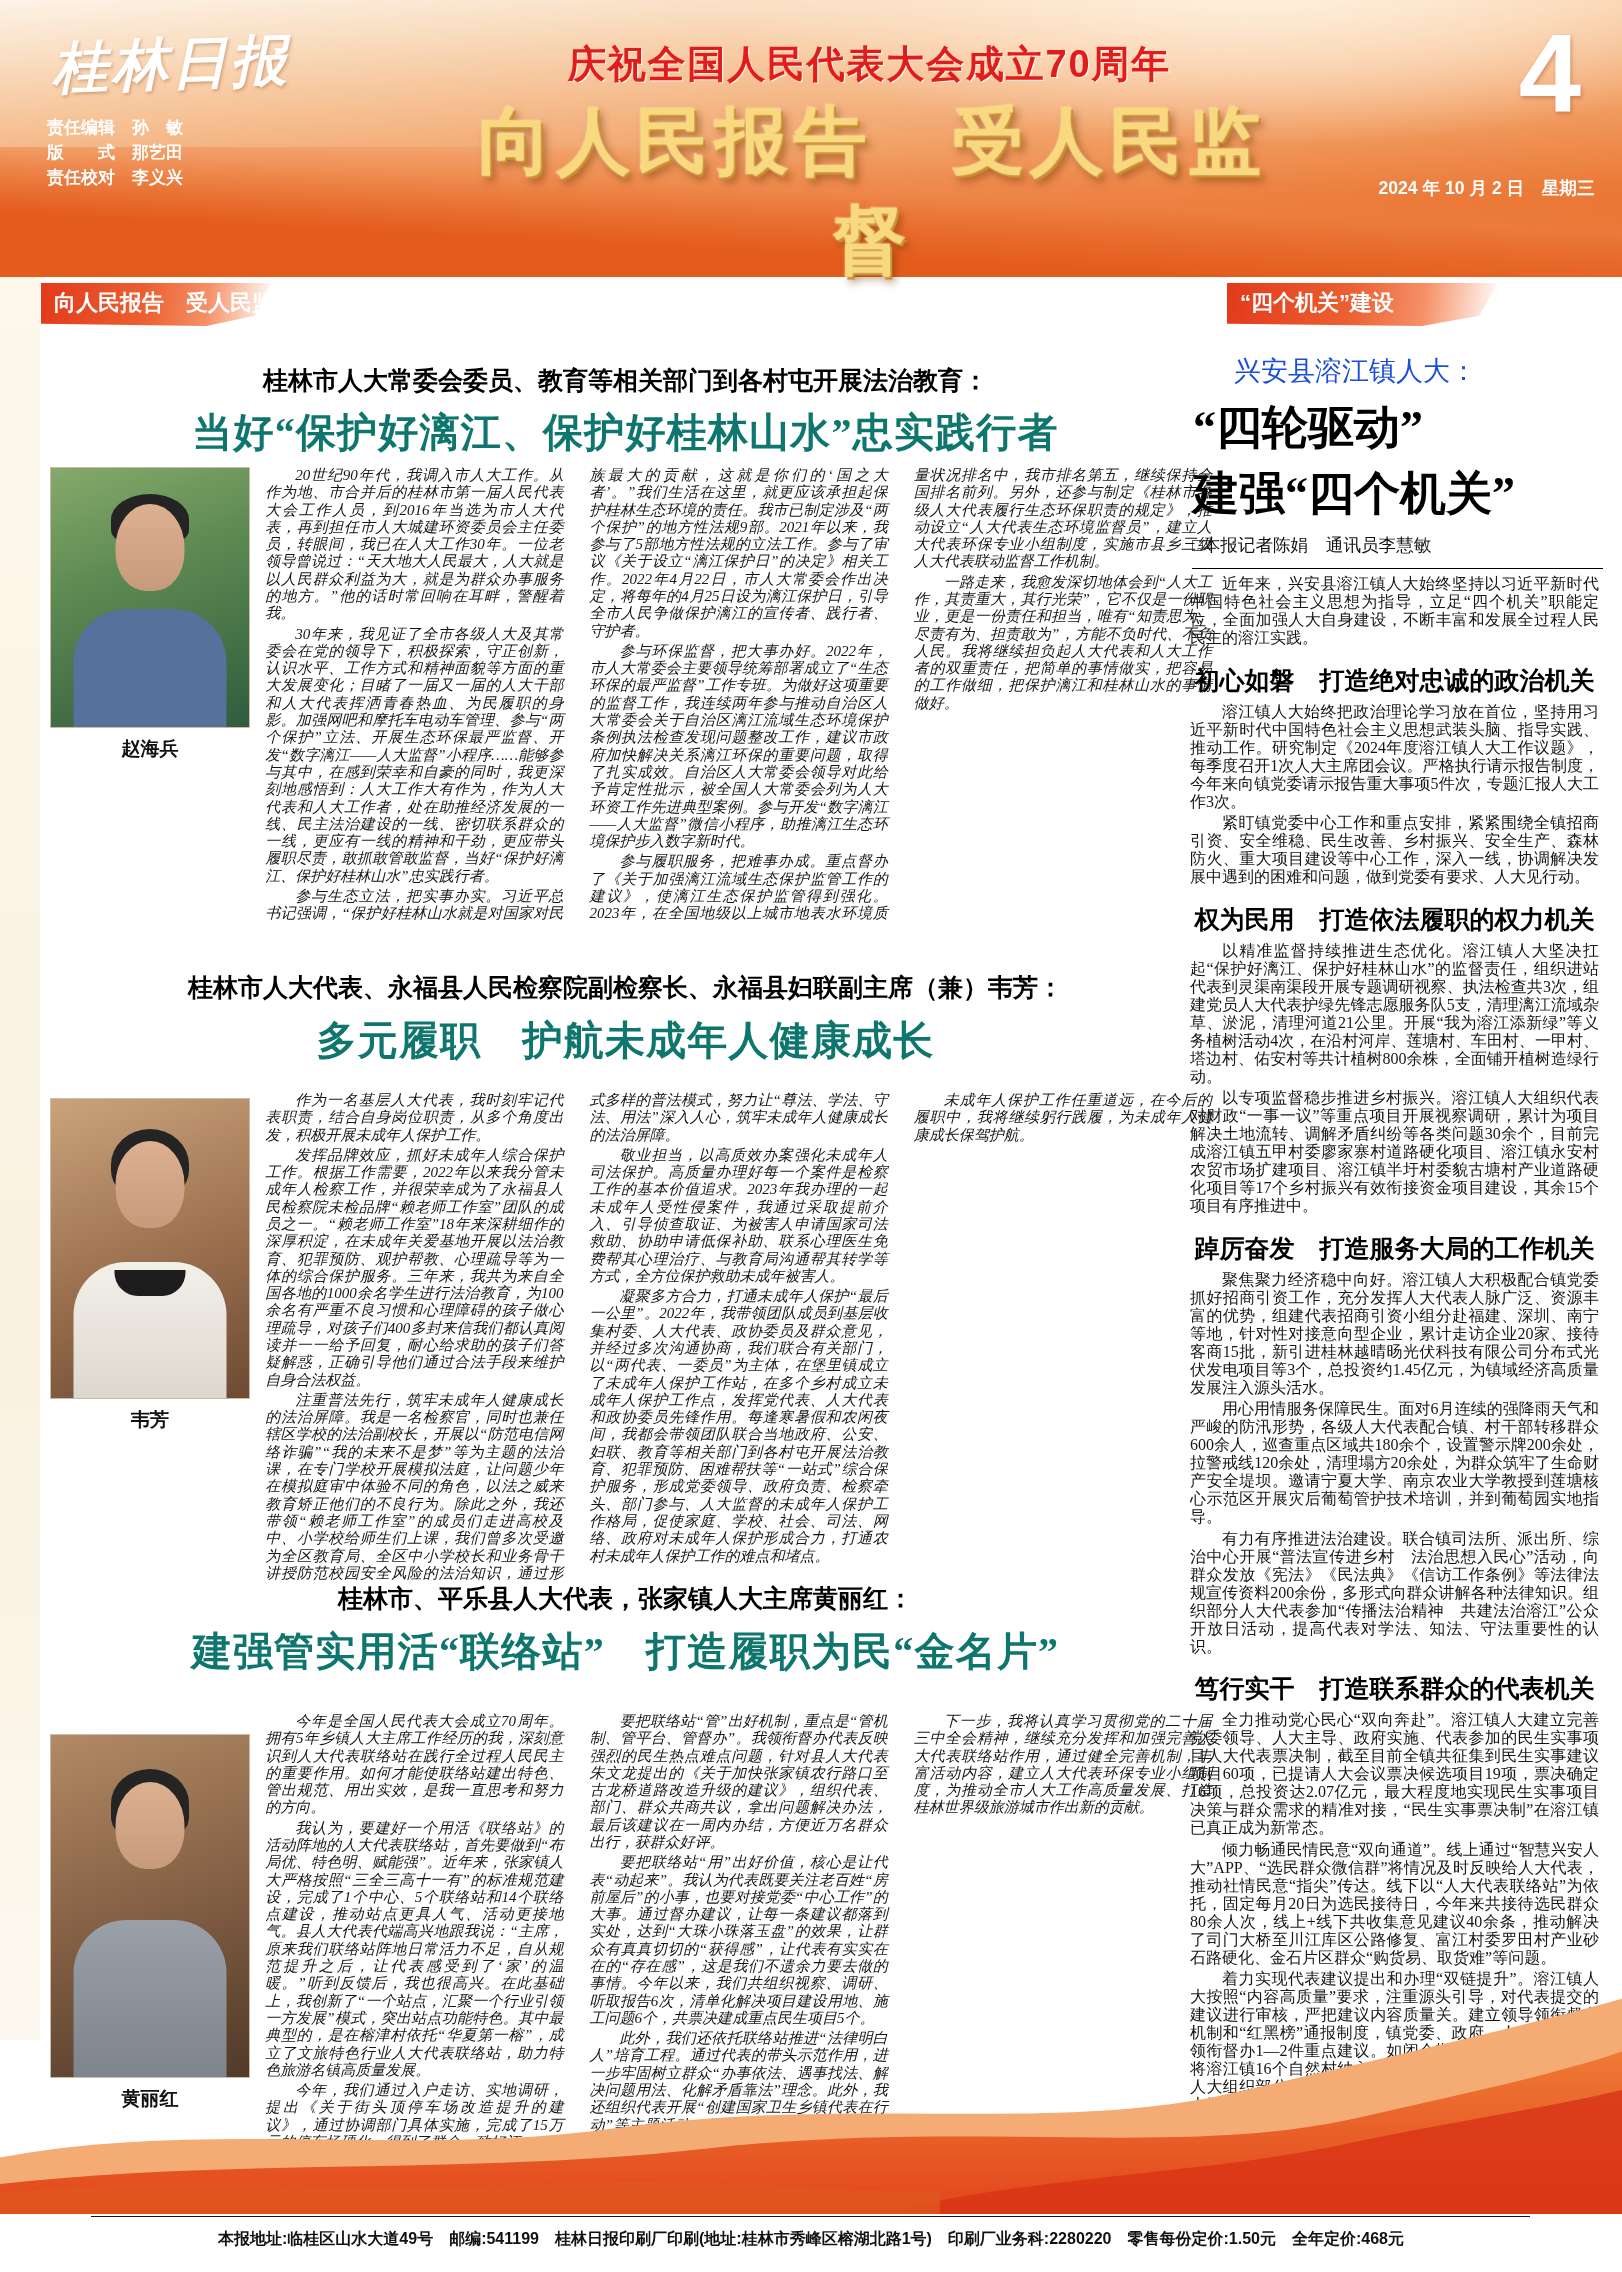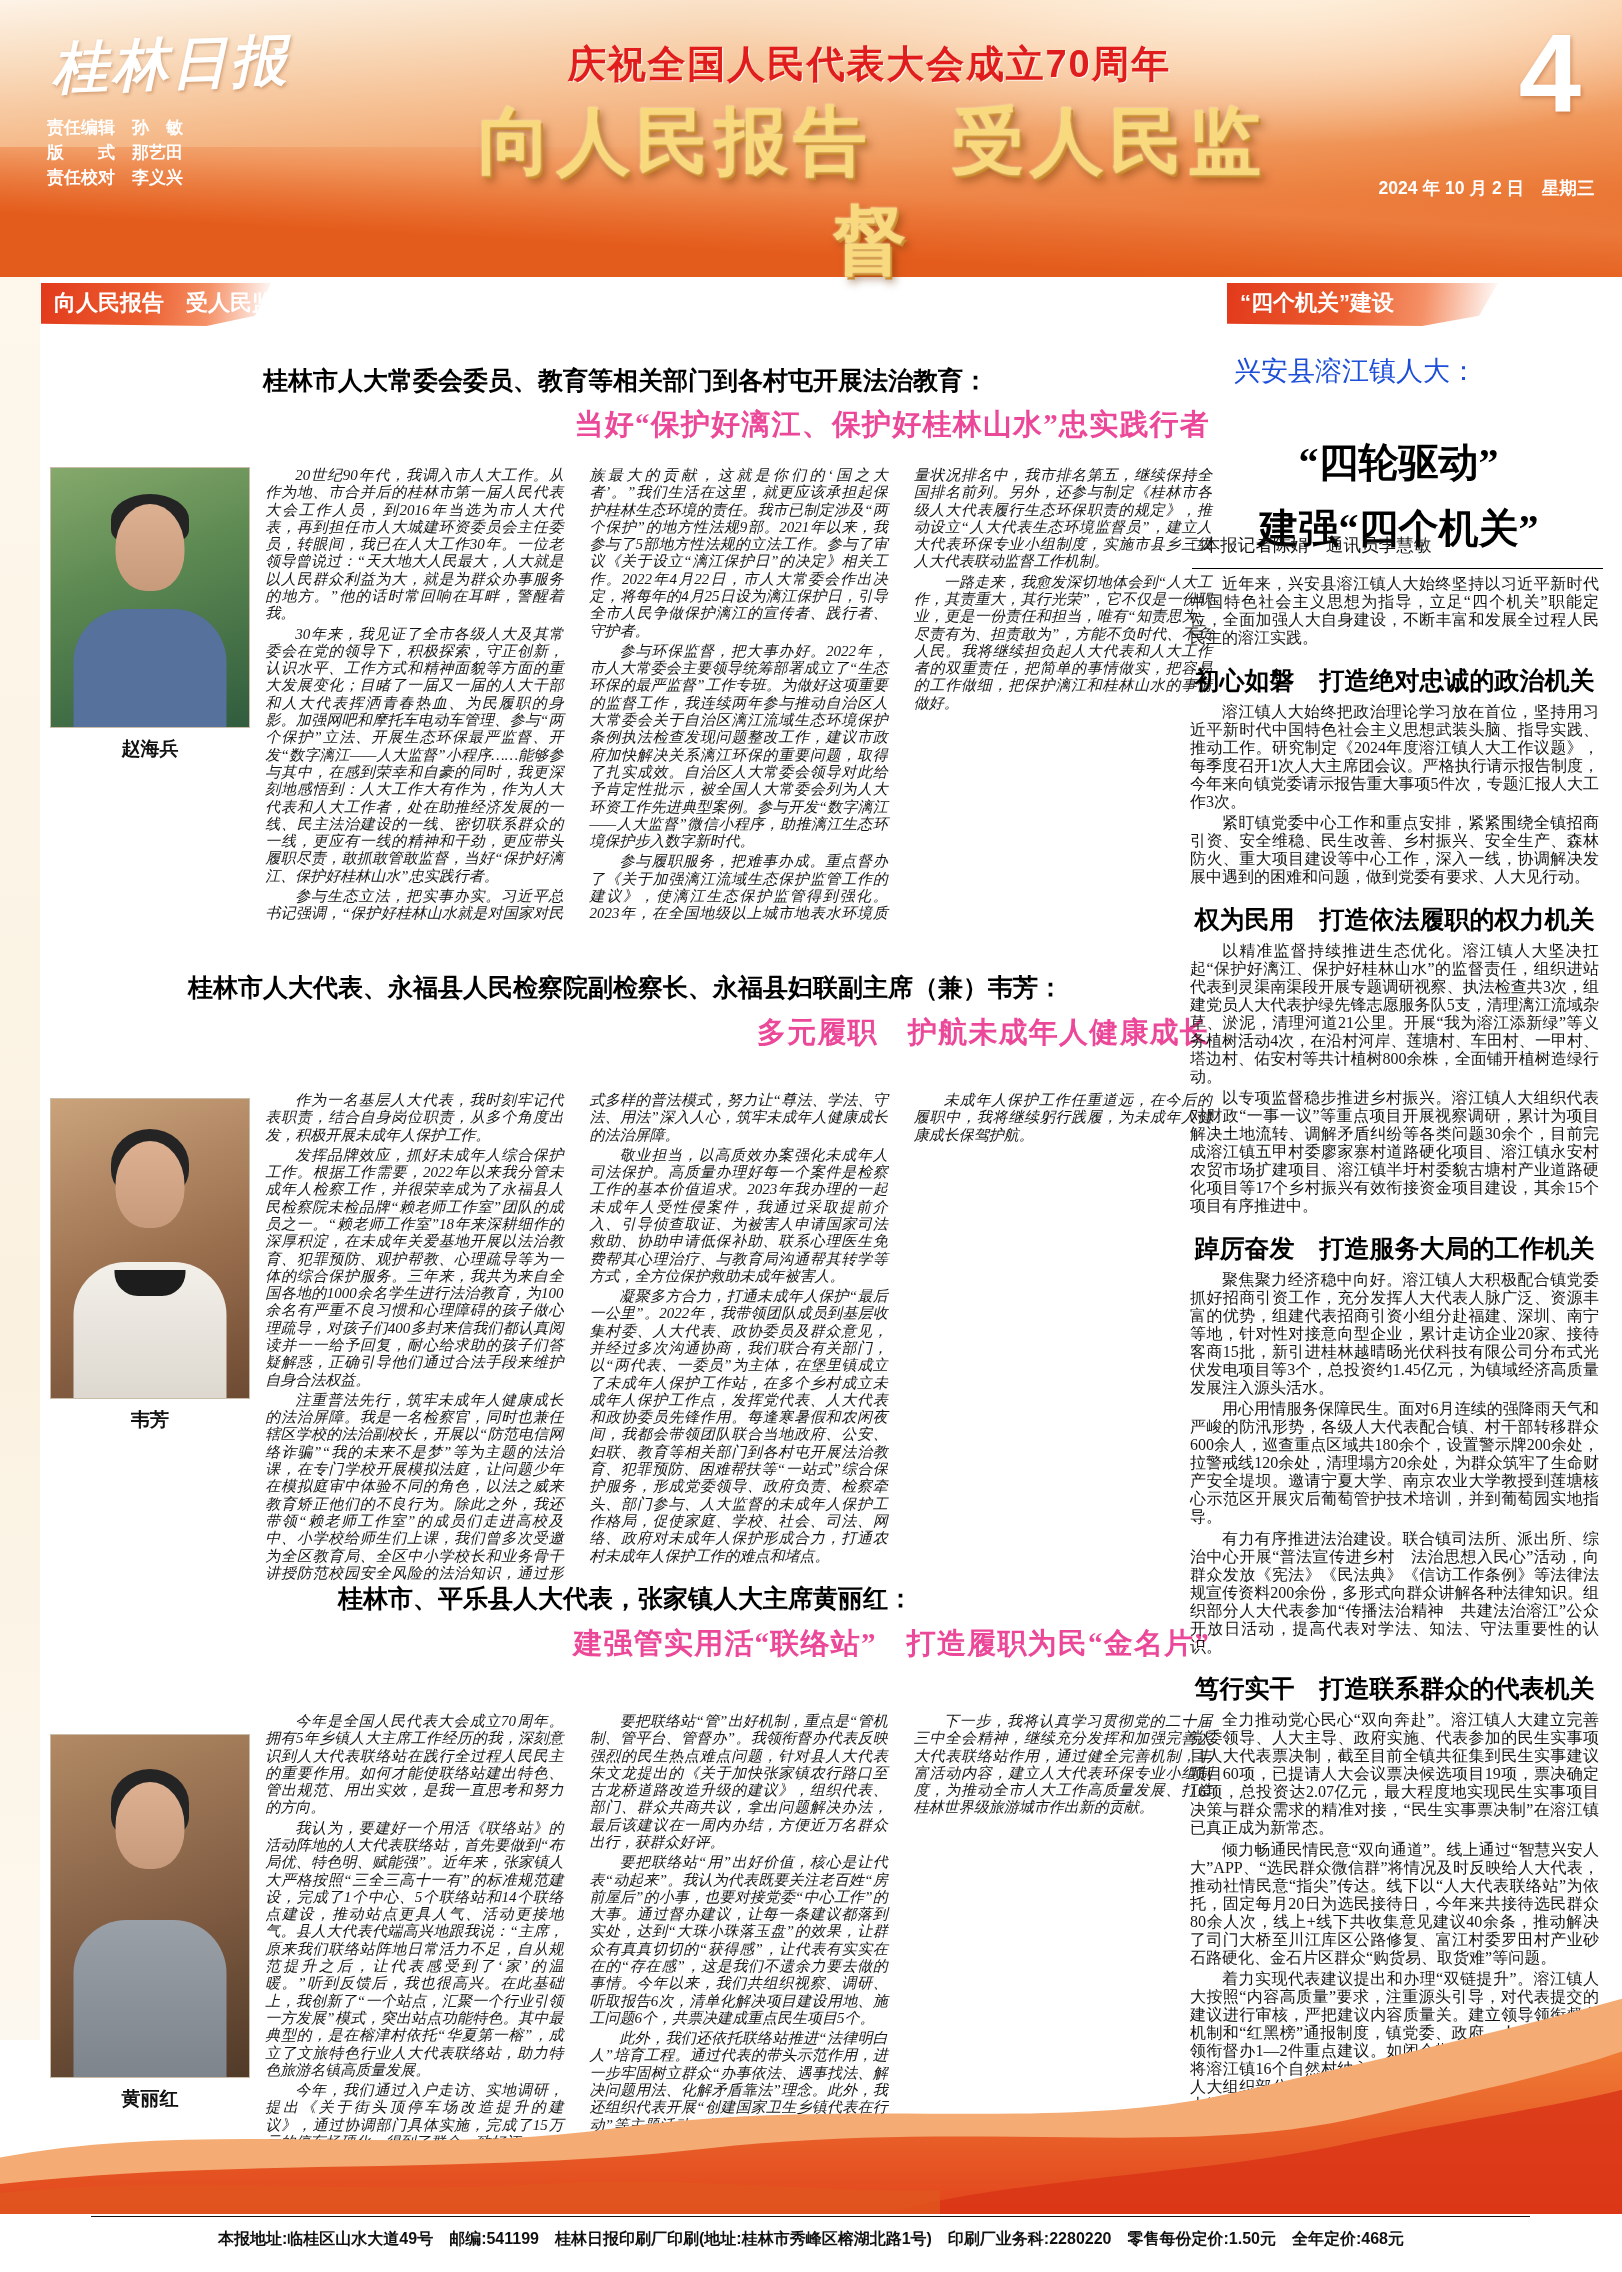--- a/index.html
+++ b/index.html
@@ -36,22 +36,22 @@
       clip-path:polygon(0 0,100% 0,93% 76%,72% 100%,0 95%);}
   .ribbon-left{left:41px;top:283px;width:176px;}
   .ribbon-right{left:1227px;top:283px;width:217px;}
 
   .left-strip{position:absolute;left:0;top:277px;width:40px;height:1763px;
       background:linear-gradient(180deg,#fdf7ec,#faf1e0 60%,#fdf8ef);}
 
   
   .kicker{position:absolute;left:41px;width:1169px;text-align:center;color:#000;
       font-family:"Liberation Sans",sans-serif;font-weight:bold;font-size:25px;}
-  .headline{position:absolute;left:41px;width:1169px;text-align:right;color:#ec4899;
-      font-weight:900;font-size:29px;letter-spacing:1.2px;}
+  .headline{position:absolute;left:41px;width:1169px;text-align:center;color:#0f766e;
+      font-weight:900;font-size:40px;letter-spacing:1.2px;}
   .article-row{position:absolute;left:50px;width:1162px;display:flex;gap:15.3px;}
   .photo{width:200px;flex:none;}
   .photo-img{width:100%;position:relative;overflow:hidden;border:0.6px solid #c9bda9;box-sizing:border-box;}
   .caption{text-align:center;font-size:19px;font-weight:bold;margin-top:8.2px;
       font-family:"Liberation Sans",sans-serif;color:#111;}
   .body-cols{flex:1;column-count:3;column-gap:26px;column-fill:auto;
       font-size:15px;line-height:17.3px;text-align:justify;color:#151515;font-style:italic;}
   .para{margin:0 0 2.9px 0;text-indent:2em;}
 
   
@@ -68,22 +68,22 @@
   .photo-wei .p-collar{position:absolute;left:50%;transform:translateX(-50%);bottom:34%;width:71px;height:26px;
       background:#1d1d1d;border-radius:0 0 23.5px 23.5px;}
   .photo-wei .p-hair{height:71px;border-radius:50% 50% 42% 42%;}
   .photo-huang .photo-img{background:linear-gradient(160deg,#b28a64 0%,#805c42 55%,#503a28 100%);}
   .photo-huang .p-torso{background:linear-gradient(180deg,#9aa0a8,#7e848c);}
   .photo-huang .p-hair{height:69px;}
 
   
   .r-kicker{position:absolute;left:1234px;top:353px;width:364px;
       font-family:"Liberation Sans",sans-serif;font-weight:normal;font-size:27px;color:#1d4ed8;}
-  .r-headline{position:absolute;left:1193px;top:395px;width:411px;text-align:center;
-      font-weight:900;font-size:40px;line-height:66px;color:#000;margin-top:35px;}
+  .r-headline{position:absolute;left:1193px;top:395px;width:411px;text-align:left;
+      font-weight:900;font-size:46px;line-height:66px;color:#000;}
   .r-byline{position:absolute;left:1192px;top:533px;width:411px;font-size:17.6px;color:#111;
       border-bottom:1.8px solid #000;padding-bottom:10.6px;}
   .r-body{position:absolute;left:1190px;top:575px;width:409px;
       font-size:16px;line-height:18px;text-align:justify;color:#151515;}
   .r-body .para{margin:0 0 3.5px 0;}
   .subhead{font-family:"Liberation Sans",sans-serif;font-weight:bold;font-size:25px;
       text-align:center;margin:23.5px 0 14px 0;color:#000;text-indent:0;}
 
   
   .wave{position:absolute;left:0;top:1981px;width:1622px;height:233px;}

